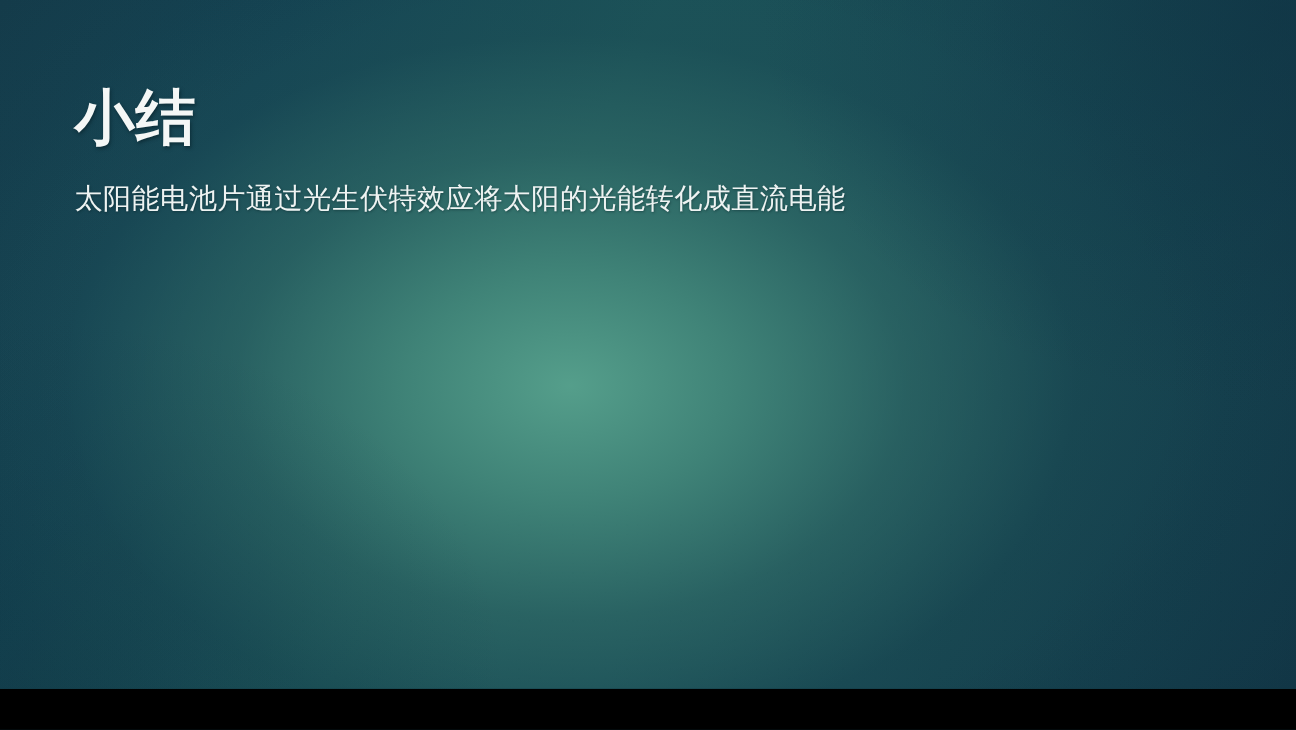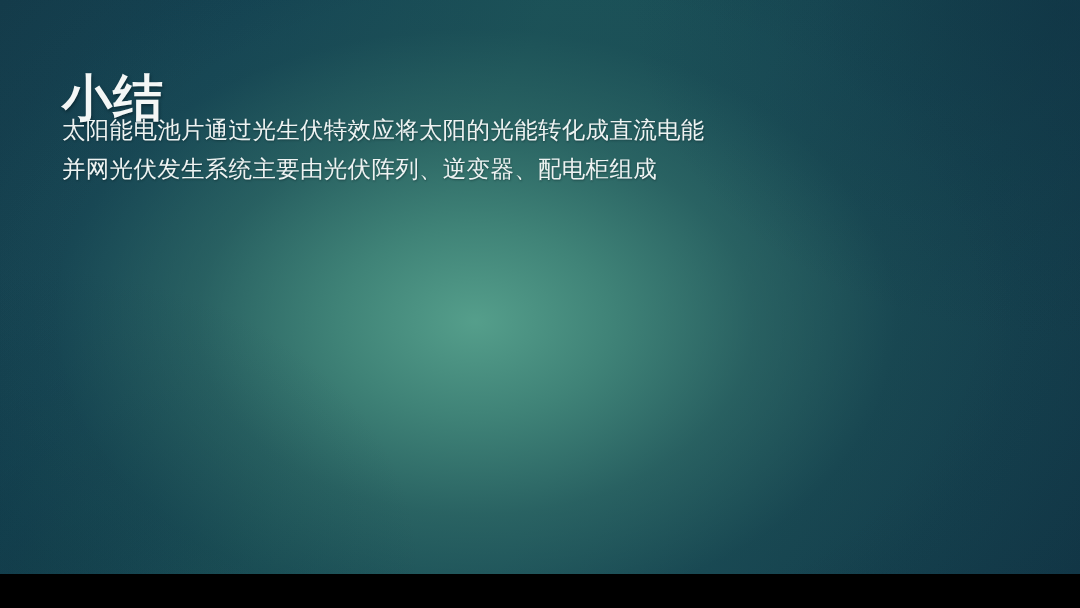--- a/index.html
+++ b/index.html
@@ -104,35 +104,35 @@
     padding: 0;
     list-style: none;
   }
   .body-line {
     font-size: 23.5px;
     line-height: 38.6px;
     color: #eef3f2;
     letter-spacing: 0.3px;
     white-space: nowrap;
     text-shadow: 0.5px 1px 2px rgba(6,28,34,0.45);
+    margin-top: 36px;
   }
 </style>
 </head>
 <body>
 
 <div id="slide">
 
   <div class="bg-base"></div>
   <div class="bg-vignette"></div>
   <div class="bg-corner"></div>
   <div class="bg-grain"></div>
 
   <div class="content">
 
     <h1 class="slide-title">小结</h1>
 
     <ul class="body-list">
       <li class="body-line">太阳能电池片通过光生伏特效应将太阳的光能转化成直流电能</li>
-      <li class="body-line">并网光伏发生系统主要由光伏阵列、逆变器、配电柜组成</li>
     </ul>
 
   </div>
 </div>
 
 </body></html>

